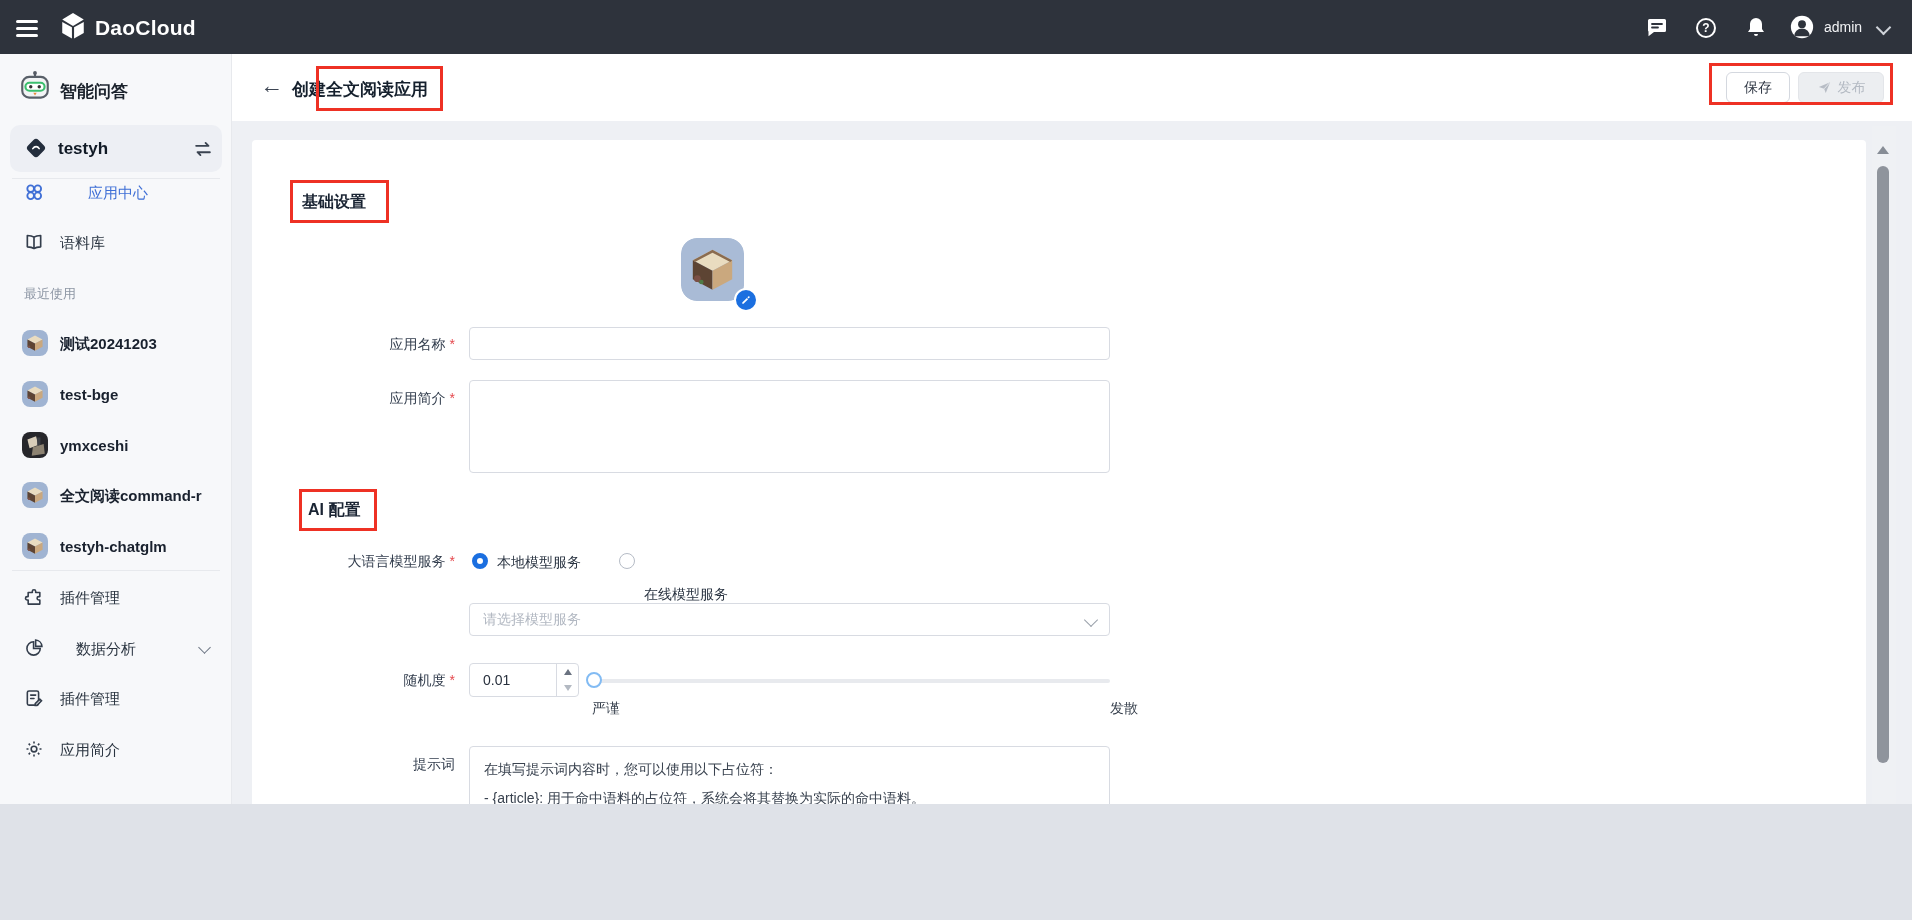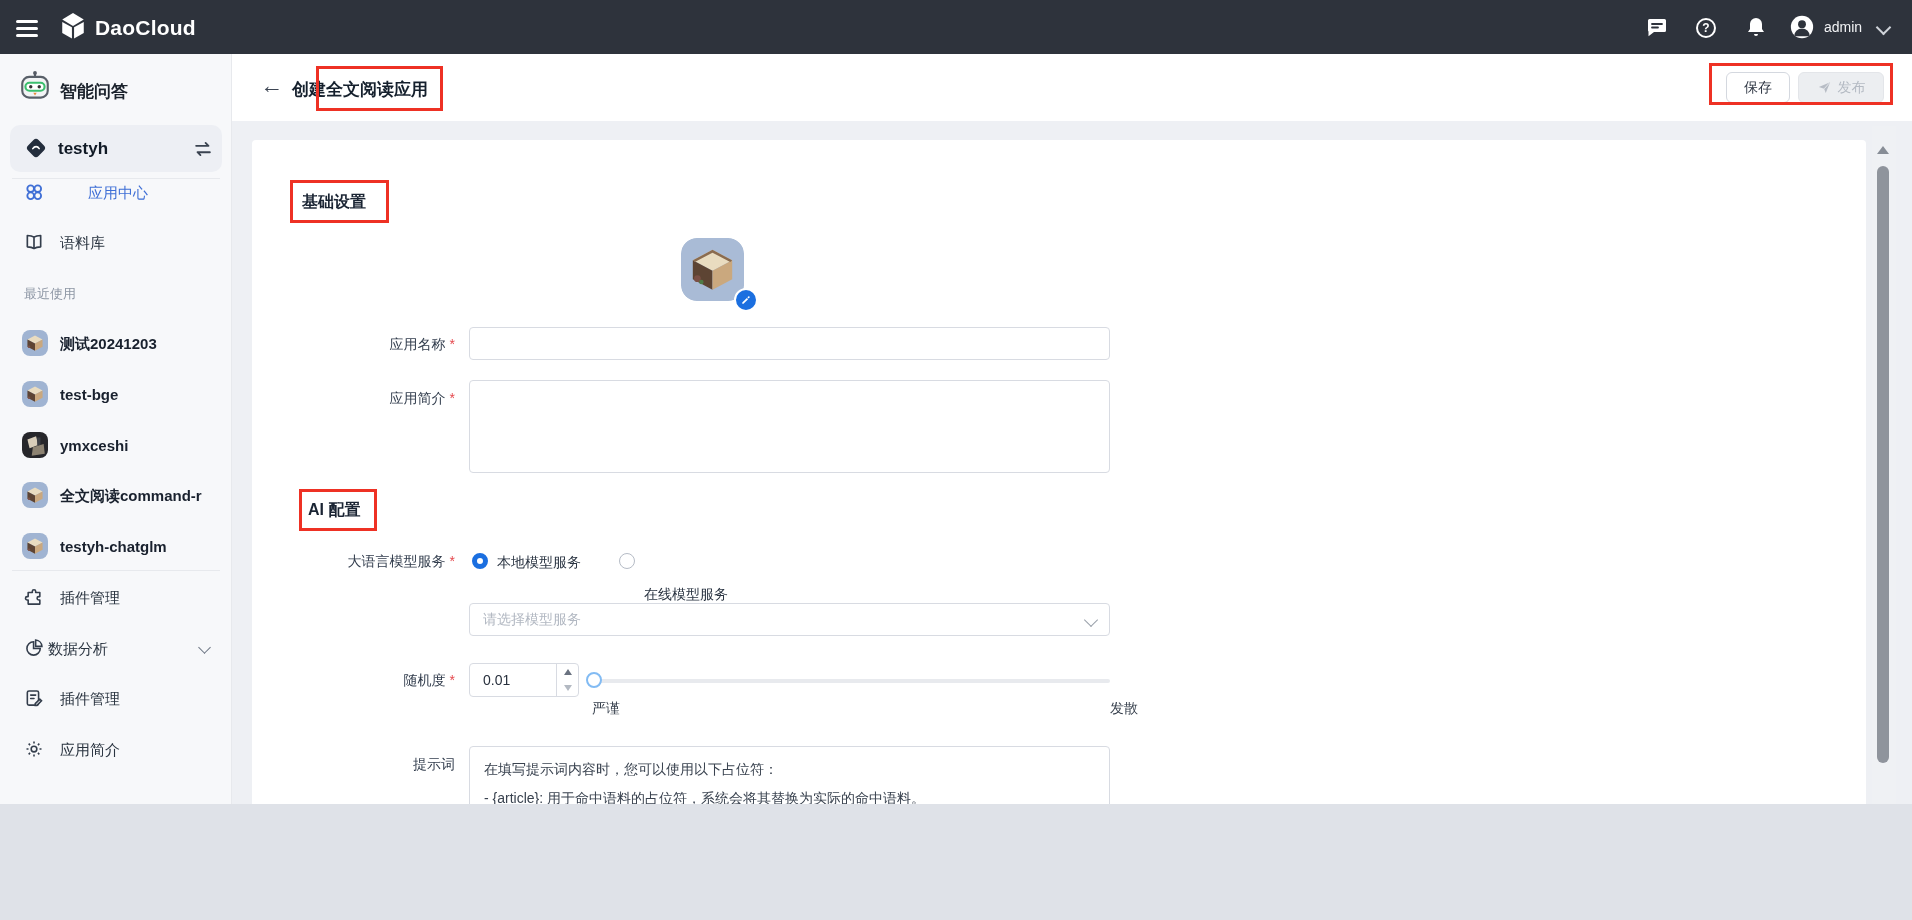--- a/index.html
+++ b/index.html
@@ -254,21 +254,21 @@
       </svg>
   </div>
   <div class="abs side-label" style="left:60px;top:589px;">插件管理</div>
 
   <div class="abs" style="left:24px;top:638px;">
     <svg width="20" height="20" viewBox="0 0 24 24" fill="none" stroke="#343e4c" stroke-width="1.9">
         <path d="M11.5 4.5a8 8 0 1 0 8 8h-8z"></path>
         <path d="M14 2.5a8 8 0 0 1 7.5 7.5H14z"></path>
       </svg>
   </div>
-  <div class="abs side-label" style="left:48px;top:640px;">数据分析</div>
+  <div class="abs side-label" style="left:76px;top:640px;">数据分析</div>
   <div class="abs side-chevron" style="left:200px;top:643px;"></div>
 
   <div class="abs" style="left:24px;top:688px;">
     <svg width="20" height="20" viewBox="0 0 24 24" fill="none" stroke="#343e4c" stroke-width="1.9" stroke-linecap="round">
         <rect x="4" y="3.5" width="13.5" height="17" rx="2"></rect>
         <path d="M8 8.5h6M8 12.5h4"></path>
         <path d="M13.5 18.8l5.5-5.5 2 2-5.5 5.5h-2z" fill="#f7f8fa"></path>
       </svg>
   </div>
   <div class="abs side-label" style="left:60px;top:690px;">插件管理</div>

